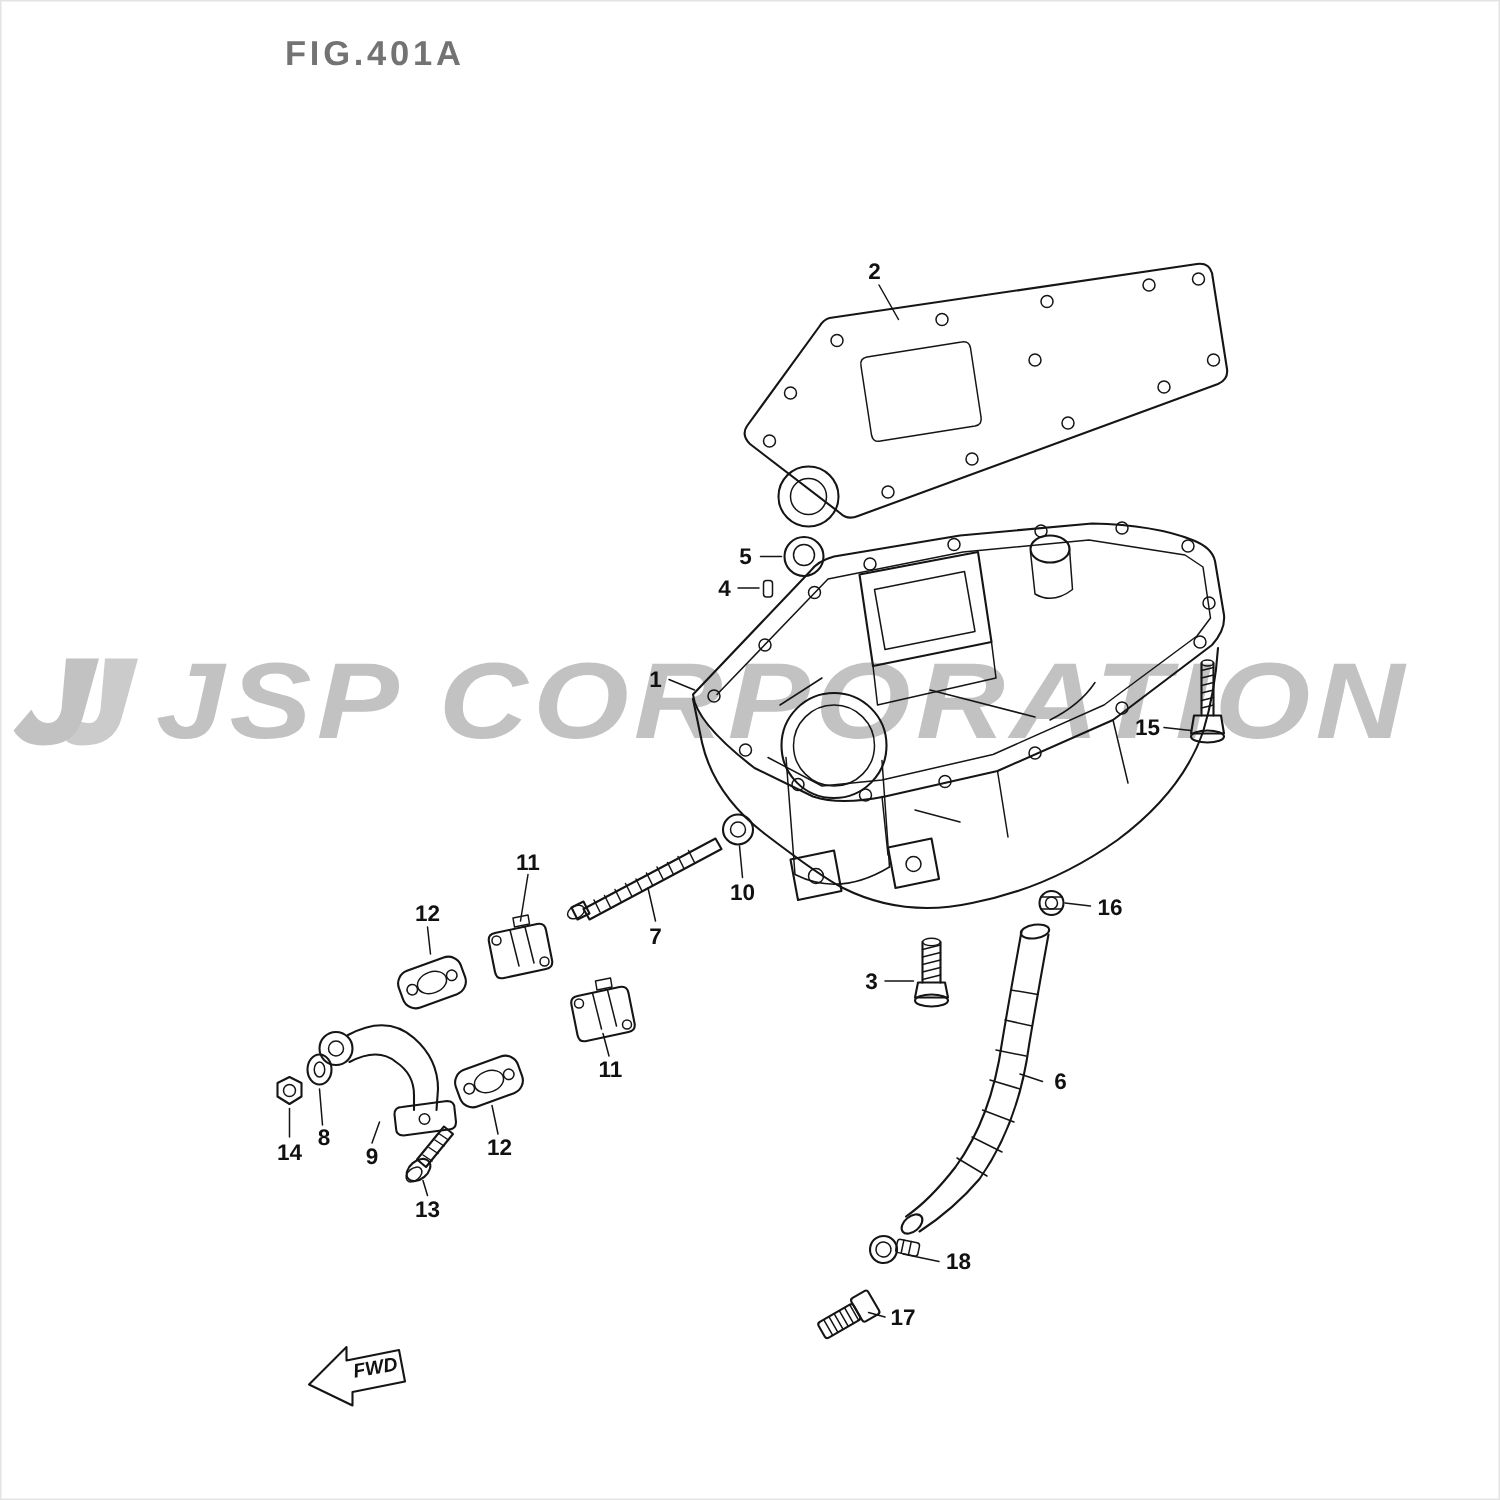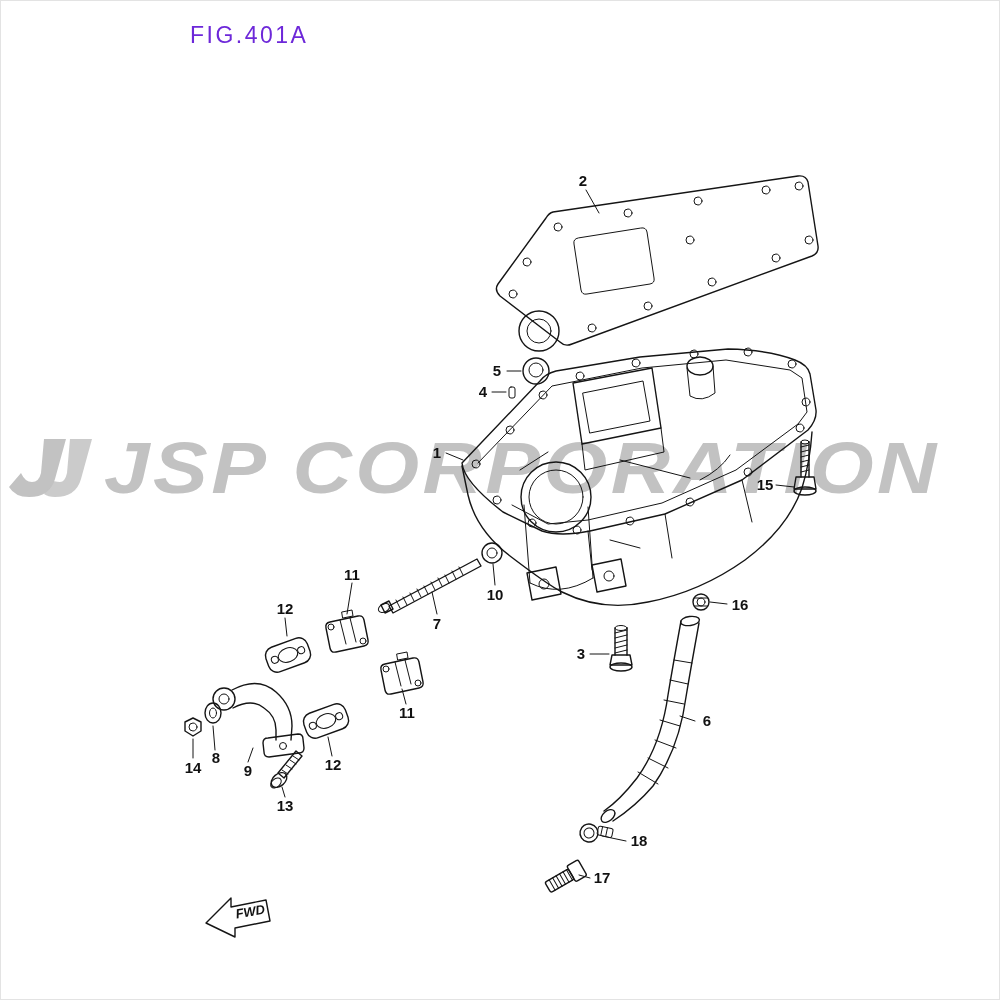--- a/index.html
+++ b/index.html
@@ -3,21 +3,21 @@
 <meta charset="utf-8">
 <style>
   html,body { margin:0; padding:0; background:#fff; }
   .page {
     position:relative; width:1000px; height:1000px; background:#ffffff;
     font-family:"Liberation Sans","DejaVu Sans",sans-serif; overflow:hidden;
     outline:1px solid #e3e3e3; outline-offset:-1px;
   }
   .fig-title {
     position:absolute; left:190px; top:22px;
-    font-size:23px; letter-spacing:2.5px; font-weight:400; color:#6d28d9;
+    font-size:23px; letter-spacing:2.5px; font-weight:700; color:#737373;
   }
   .watermark {
     position:absolute; left:8px; top:428px; width:990px; height:80px;
     display:flex; align-items:center; gap:8px; pointer-events:none;
     opacity:0.75; z-index:1; white-space:nowrap;
   }
   .watermark-text {
     font-size:72px; font-weight:bold; font-style:italic;
     letter-spacing:3px; color:#aeaeae;
     transform:scaleX(1.14); transform-origin:left center;

